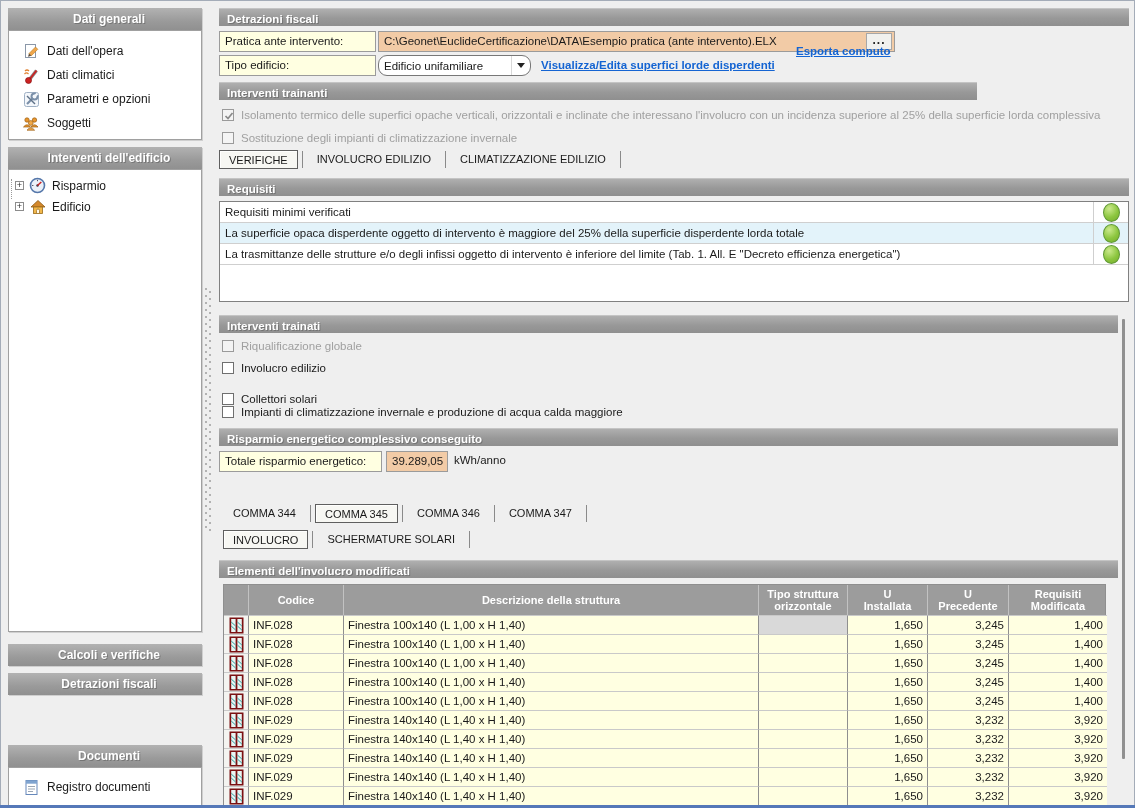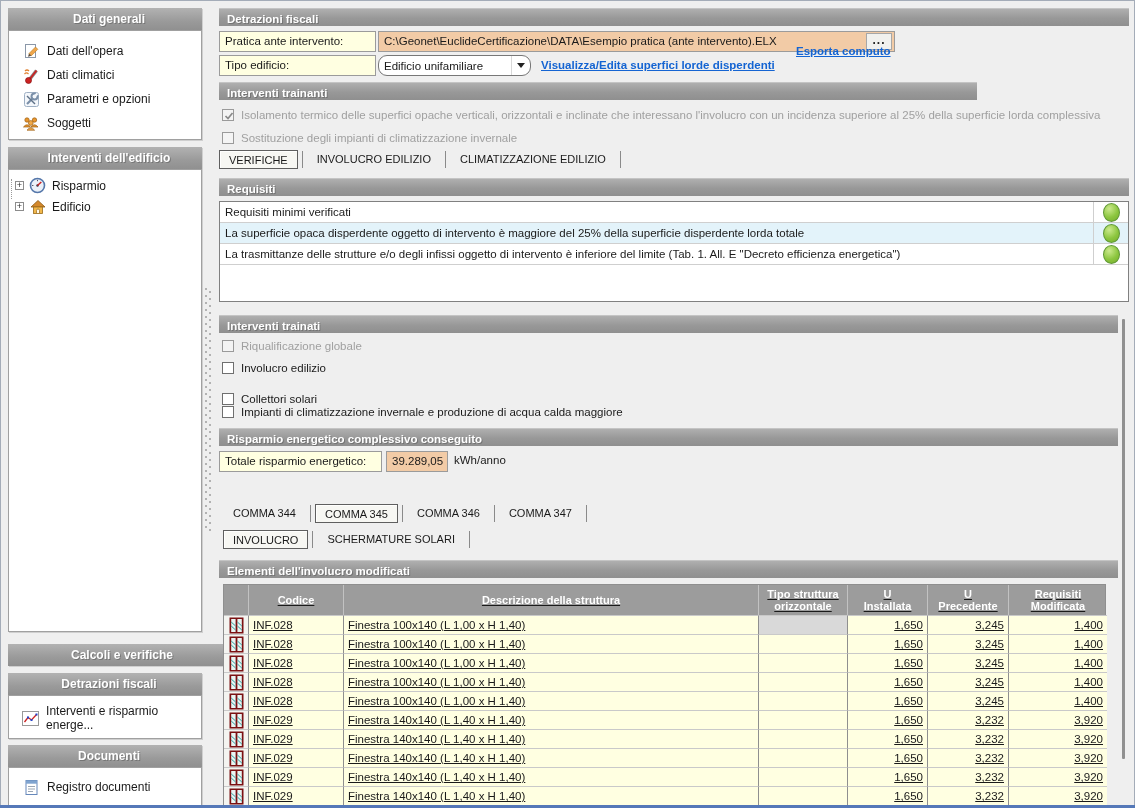--- a/index.html
+++ b/index.html
@@ -80,21 +80,21 @@
   .req-row{display:flex;height:21px;box-sizing:border-box;border-bottom:1px solid #CFCFCF;align-items:center;}
   .req-row.selected{background:#E3F3FA;}
   .req-text{flex:1;padding-left:5px;white-space:nowrap;overflow:hidden;font-size:11.5px;}
   .req-led-cell{width:34px;height:100%;border-left:1px solid #CFCFCF;display:flex;align-items:center;justify-content:center;flex:0 0 auto;}
   .led{width:15px;height:17px;border-radius:50%;
     background:radial-gradient(circle at 35% 28%,#CBE98C 0%,#8CC63F 55%,#76AC2B 100%);
     border:1px solid #5E9732;}
 
   
   #tbl{position:absolute;left:222px;top:583px;width:883px;box-sizing:border-box;border:1px solid #8F8F8F;background:#fff;}
-  .trow,.thead{display:grid;grid-template-columns:25px 95px 415px 89px 80px 81px 98px;text-decoration:underline;}
+  .trow,.thead{display:grid;grid-template-columns:25px 95px 415px 89px 80px 81px 98px;}
   .thead{height:30px;background:#9C9C9C;}
   .thc{box-sizing:border-box;border-right:1px solid #C2C2C2;color:#fff;font-weight:bold;font-size:11px;
     display:flex;flex-direction:column;align-items:center;justify-content:center;line-height:12px;text-align:center;}
   .thc:last-child{border-right:none;}
   .trow{height:19px;}
   .tc{box-sizing:border-box;border-right:1px solid #8F8F8F;border-top:1px solid #C9C9C9;
     background:#FFFFE1;font-size:11.5px;line-height:18px;padding:0 4px;white-space:nowrap;overflow:hidden;}
   .tc:last-child{border-right:none;}
   .tc.icon-c{background:#F4F4F0;display:flex;align-items:center;justify-content:center;padding:0;}
   .tc.num{text-align:right;}
@@ -199,46 +199,32 @@
               <rect x="4.5" y="9" width="9" height="6.5" fill="#F2B84B" stroke="#9A6A1A" stroke-width="0.8"></rect>
               <path d="M7.5 15.5 v-3 a1.5 1.5 0 0 1 3 0 v3 z" fill="#FFF8E8" stroke="#9A6A1A" stroke-width="0.7"></path>
             </svg>
         </span>
         <span class="lbl">Edificio</span>
       </div>
     </div>
   </div>
   <div class="tree-connector"></div>
 
-  <div class="sb-hdr" style="left:7px;top:643px;width:220px;">
+  <div class="sb-hdr" style="left:7px;top:643px;width:194px;">
     <span class="ttl">Calcoli e verifiche</span>
     <svg width="12" height="12" viewBox="0 0 12 12">
         <path d="M2 1 L6 5 L10 1 M2 6 L6 10 L10 6" stroke="#fff" stroke-width="1.6" fill="none"></path>
       </svg>
   </div>
 
   <div class="sb-hdr" style="left:7px;top:672px;width:194px;">
     <span class="ttl">Detrazioni fiscali</span>
     <svg width="12" height="12" viewBox="0 0 12 12">
         <path d="M2 6 L6 2 L10 6 M2 11 L6 7 L10 11" stroke="#fff" stroke-width="1.6" fill="none"></path>
       </svg>
-  </div>
-  <div class="panel-body" style="left:7px;top:694px;width:194px;height:44px;padding-top:10px;">
-    <div class="sb-item">
-      <span class="ic">
-        <svg width="17" height="15" viewBox="0 0 17 15">
-            <rect x="0.5" y="0.5" width="16" height="14" fill="#fff" stroke="#999"></rect>
-            <polyline points="2.5,11 6,6.5 9.5,9 14.5,3.5" fill="none" stroke="#CC2222" stroke-width="1.3"></polyline>
-            <rect x="5" y="5.5" width="2" height="2" fill="#2244CC"></rect>
-            <rect x="8.5" y="8" width="2" height="2" fill="#2244CC"></rect>
-            <rect x="13.5" y="2.5" width="2" height="2" fill="#2244CC"></rect>
-          </svg>
-      </span>
-      <span class="lbl">Interventi e risparmio energe...</span>
-    </div>
   </div>
 
   <div class="sb-hdr" style="left:7px;top:744px;width:194px;">
     <span class="ttl">Documenti</span>
     <svg width="12" height="12" viewBox="0 0 12 12">
         <path d="M2 6 L6 2 L10 6 M2 11 L6 7 L10 11" stroke="#fff" stroke-width="1.6" fill="none"></path>
       </svg>
   </div>
   <div class="panel-body" style="left:7px;top:766px;width:194px;height:39px;padding-top:7px;">
     <div class="sb-item">

